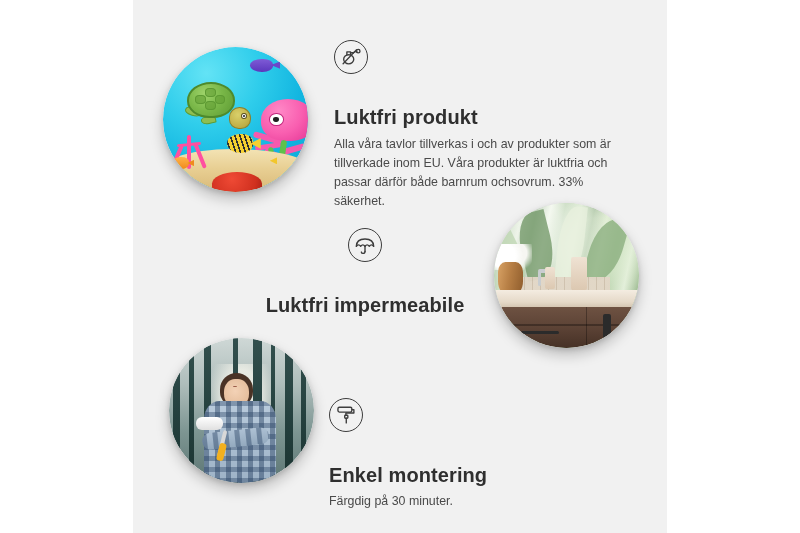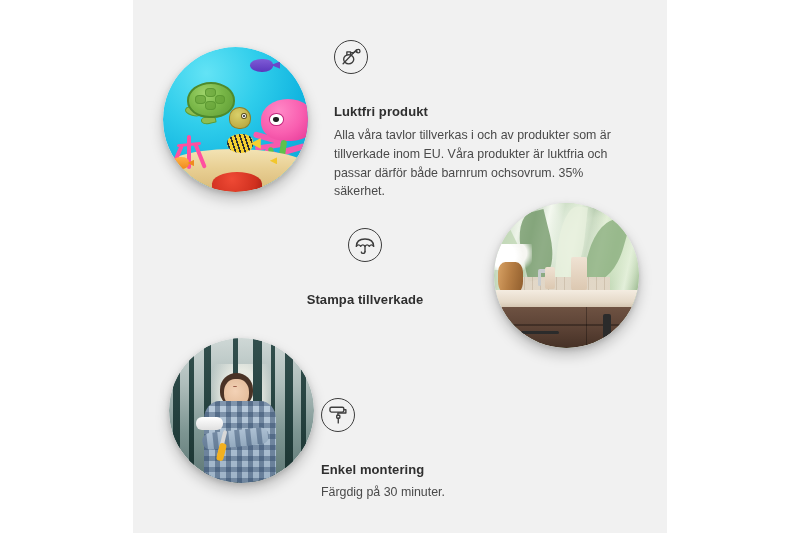--- a/index.html
+++ b/index.html
@@ -252,21 +252,21 @@
 
   .feature-icon {
     width: 34px; height: 34px;
     border: 1.4px solid #3d3d3d;
     border-radius: 50%;
     display: flex; align-items: center; justify-content: center;
   }
   .feature-icon svg { display:block; }
 
   .feature-title {
-    font-size: 13px;
+    font-size: 20px;
     font-weight: 700;
     color: #2f2f2f;
     letter-spacing: .1px;
     line-height: 1.3;
     margin-top: 30px;
   }
   .feature-desc {
     font-size: 12.4px;
     color: #4a4a4a;
     line-height: 1.52;
@@ -276,21 +276,21 @@
   #feature-odor { left: 201px; top: 40px; width: 296px; }
   #feature-odor .feature-icon { margin-bottom: 9px; }
   #feature-odor .feature-title { margin-bottom: 5px; }
 
   
   #feature-water { left: 82px; top: 228px; width: 300px; text-align: center; }
   #feature-water .feature-icon { margin: 0 auto 9px auto; }
   #feature-water .feature-title { margin-bottom: 4px; }
 
   
-  #feature-mount { left: 188px; top: 398px; width: 280px; }
+  #feature-mount { left: 196px; top: 398px; width: 280px; }
   #feature-mount .feature-icon { margin-bottom: 9px; }
   #feature-mount .feature-title { margin-bottom: 4px; }
 </style>
 </head>
 <body>
 
 <div class="stage">
   <div class="panel">
 
     <div class="medallion" id="medallion-ocean">
@@ -419,33 +419,33 @@
         <svg width="22" height="22" viewBox="0 0 24 24" fill="none" stroke="#3d3d3d" stroke-width="1.5" stroke-linecap="round" stroke-linejoin="round">
           <ellipse cx="9.5" cy="14.5" rx="5.5" ry="5"></ellipse>
           <path d="M7.5 9.6 V6.4 h4 V9.6"></path>
           <path d="M11.5 7.4 h3.2"></path>
           <path d="M14.7 7.4 q2.6 -2.2 4.2 -0.6"></path>
           <circle cx="19.9" cy="5.6" r="1.9"></circle>
           <path d="M3.4 19.4 L17.8 4.2"></path>
         </svg>
       </div>
       <div class="feature-title">Luktfri produkt</div>
-      <div class="feature-desc">Alla våra tavlor tillverkas i och av produkter som är tillverkade inom EU. Våra produkter är luktfria och passar därför både barnrum ochsovrum. 35% säkerhet.</div>
+      <div class="feature-desc">Alla våra tavlor tillverkas i och av produkter som är tillverkade inom EU. Våra produkter är luktfria och passar därför både barnrum ochsovrum. 33% säkerhet.</div>
     </div>
 
     <div class="feature" id="feature-water">
       <div class="feature-icon">
         <svg width="22" height="22" viewBox="0 0 24 24" fill="none" stroke="#3d3d3d" stroke-width="1.5" stroke-linecap="round" stroke-linejoin="round">
           <path d="M2.6 13.4 q0 -8 9.4 -8 q9.4 0 9.4 8"></path>
           <path d="M2.6 13.4 q2.35 -3 4.7 0 q2.35 -3 4.7 0 q2.35 -3 4.7 0 q2.35 -3 4.7 0"></path>
           <path d="M12 13.4 V19"></path>
           <path d="M12 19 q0 2.1 -2.2 2.1 q-1.6 0 -1.8 -1.4"></path>
         </svg>
       </div>
-      <div class="feature-title">Stampa tillverkade</div>
+      <div class="feature-title">Luktfri impermeabile</div>
     </div>
 
     <div class="feature" id="feature-mount">
       <div class="feature-icon">
         <svg width="22" height="22" viewBox="0 0 24 24" fill="none" stroke="#3d3d3d" stroke-width="1.5" stroke-linecap="round" stroke-linejoin="round">
           <rect x="3.2" y="3.6" width="15.2" height="5.2" rx="1.6"></rect>
           <path d="M18.4 6.2 h2.2 v3.6 h-8.7 v2.1"></path>
           <rect x="10.6" y="12.3" width="3.4" height="3.2" rx="0.8"></rect>
           <path d="M12.3 15.5 V20.6"></path>
         </svg>

